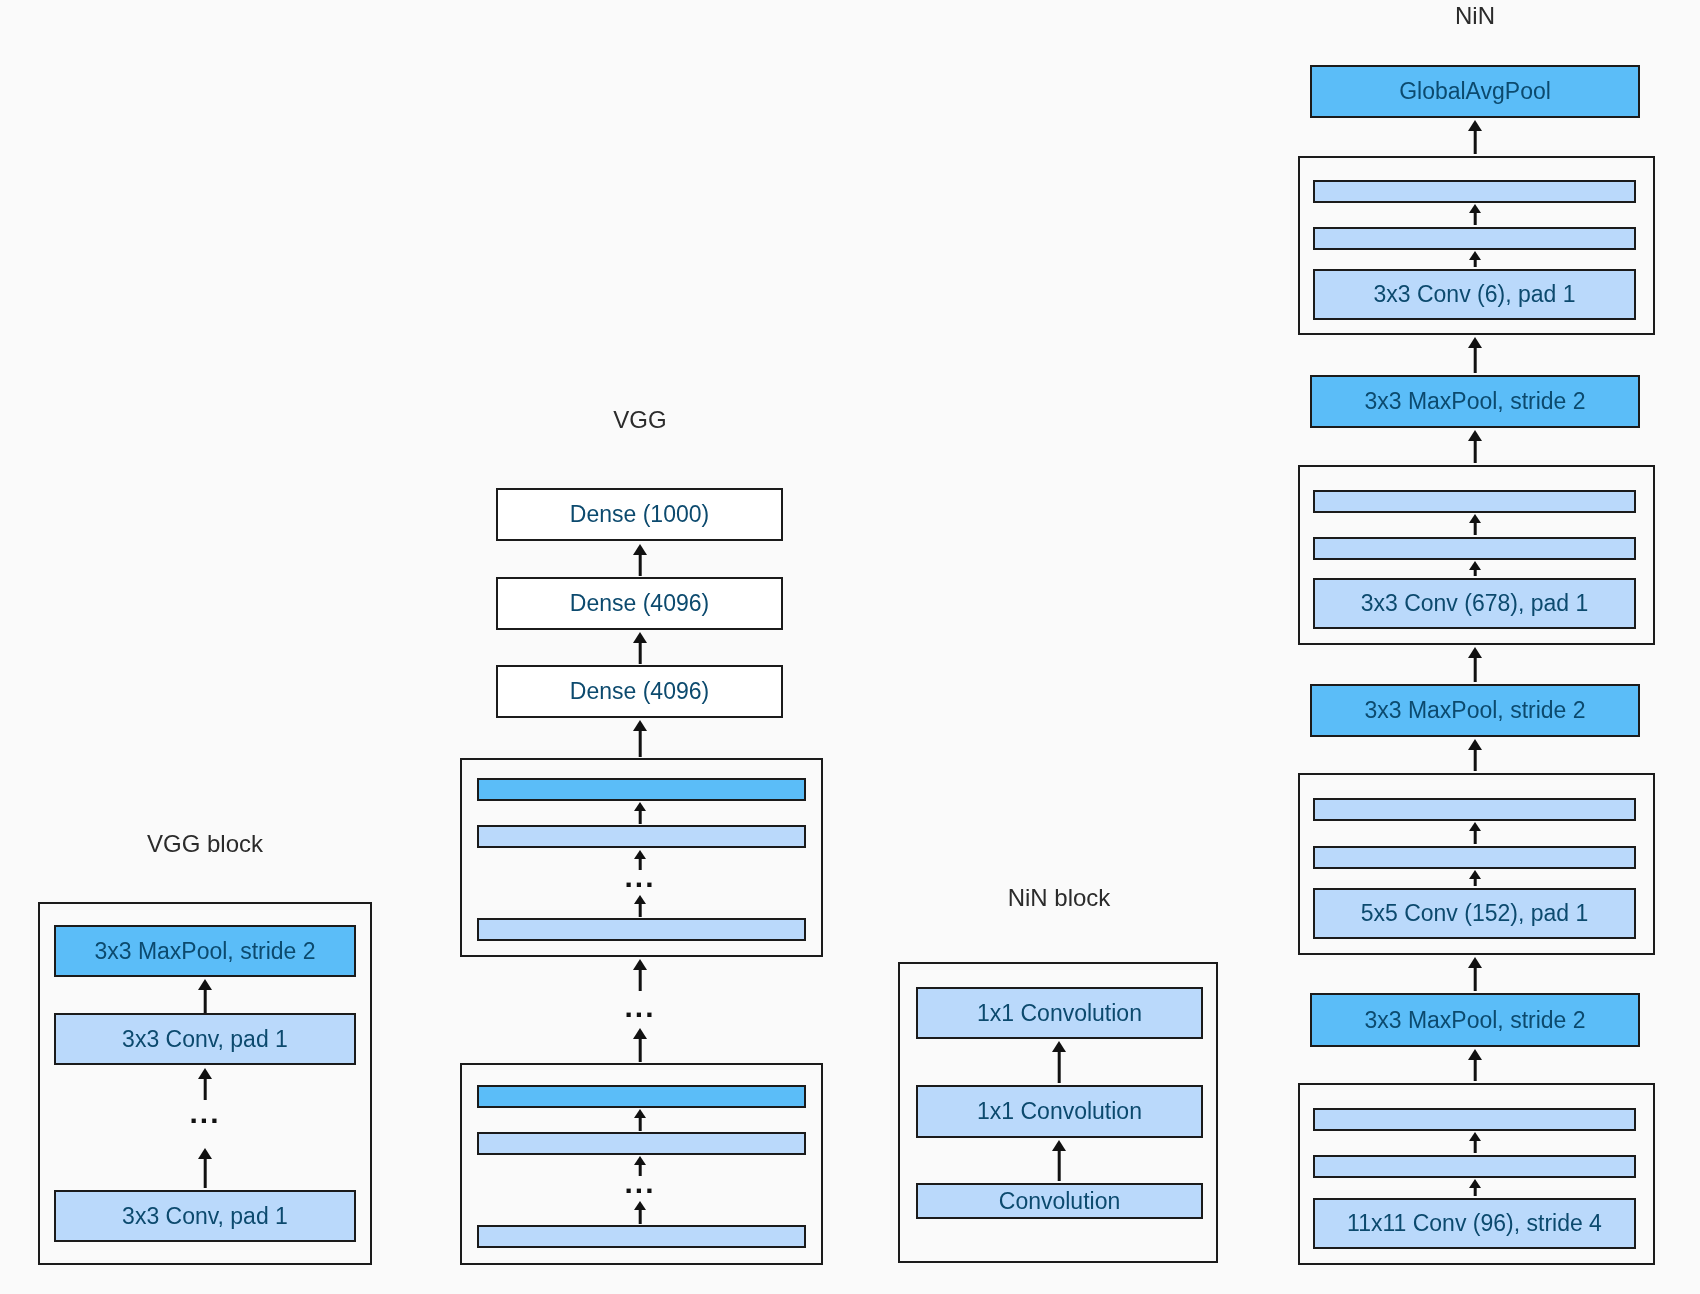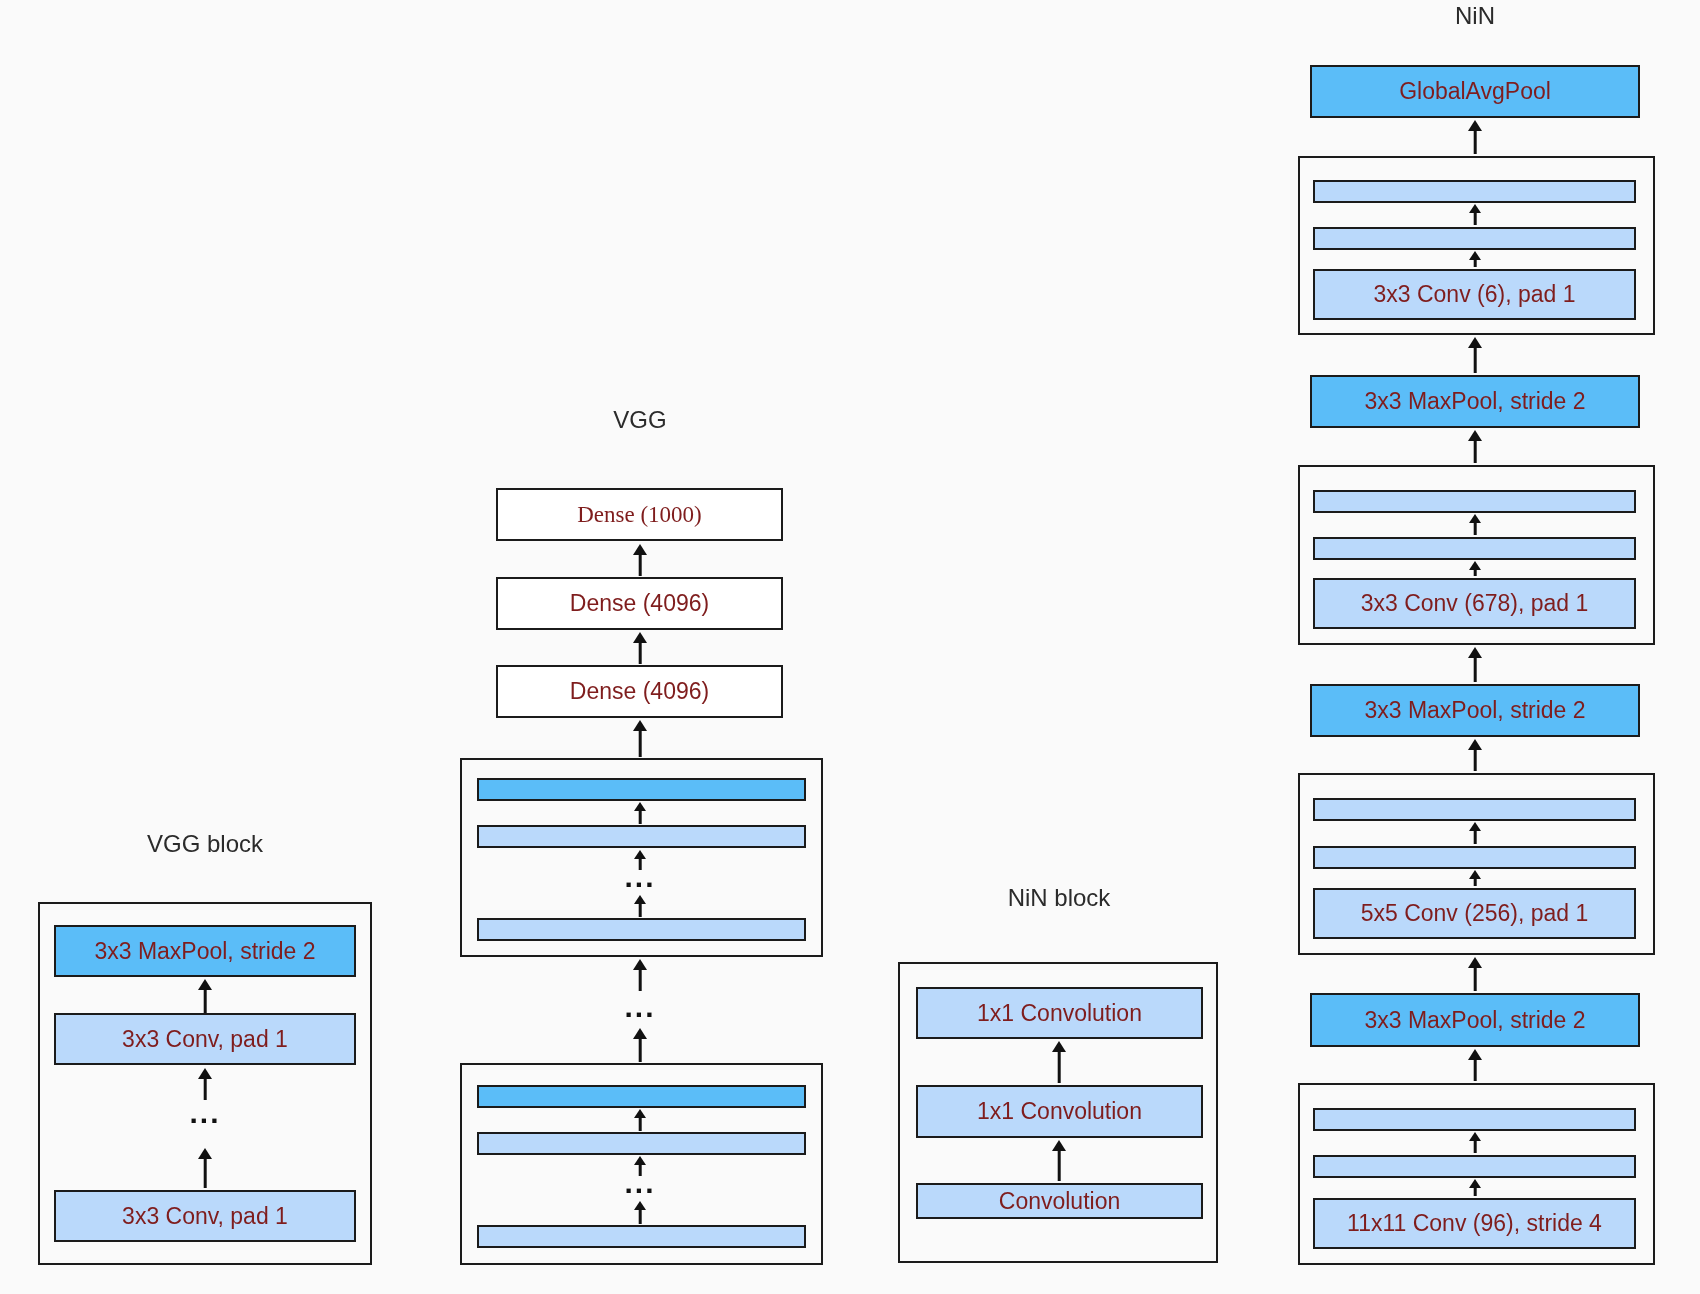--- a/index.html
+++ b/index.html
@@ -5,21 +5,21 @@
   :root{
     --background:#fafafa; --pool_fill:#5bbdf8; --conv_fill:#bad9fb;
     --dense_fill:#ffffff; --border:#1b1b1b; --text:#2b2b2b;
   }
   html,body{margin:0;padding:0;}
   body{background:var(--background);font-family:"Liberation Sans",sans-serif;}
   #canvas{position:relative;width:1700px;height:1294px;background:var(--background);overflow:hidden;}
   .title{position:absolute;text-align:center;font-size:24px;color:var(--text);}
   .box{position:absolute;box-sizing:border-box;border:2.5px solid var(--border);
        display:flex;align-items:center;justify-content:center;
-       font-size:23px;color:#7f1d1d;white-space:nowrap;}
+       font-size:23px;color:#0c4a6e;white-space:nowrap;}
   .pool{background:var(--pool_fill);}
   .conv{background:var(--conv_fill);}
   .dense{background:var(--dense_fill);}
   .group-box{position:absolute;box-sizing:border-box;border:2.5px solid var(--border);background:transparent;}
   .bar{position:absolute;box-sizing:border-box;border:2.5px solid var(--border);height:23px;}
   .arrow{position:absolute;width:16px;}
   .arrow::before{content:"";position:absolute;left:50%;transform:translateX(-50%);
                  top:9px;bottom:0;width:2.6px;background:#111;}
   .arrow::after{content:"";position:absolute;left:50%;transform:translateX(-50%);top:0;
                 width:0;height:0;border-left:7px solid transparent;
@@ -39,21 +39,21 @@
   <div class="group-box" style="left:38px;top:902px;width:334px;height:363px;"></div>
   <div class="box pool" style="left:54px;top:925px;width:302px;height:52px;">3x3 MaxPool, stride 2</div>
   <div class="arrow" style="left:197px;top:979px;height:34px;"></div>
   <div class="box conv" style="left:54px;top:1013px;width:302px;height:52px;">3x3 Conv, pad 1</div>
   <div class="arrow" style="left:197px;top:1068px;height:32px;"></div>
   <div class="dots" style="left:180px;top:1098px;">...</div>
   <div class="arrow" style="left:197px;top:1148px;height:40px;"></div>
   <div class="box conv" style="left:54px;top:1190px;width:302px;height:52px;">3x3 Conv, pad 1</div>
 
   <div class="title" style="left:540px;top:406px;width:200px;">VGG</div>
-  <div class="box dense" style="left:496px;top:488px;width:287px;height:53px;font-family:Liberation Serif, serif;">Dense (1000)</div>
+  <div class="box dense" style="left:496px;top:488px;width:287px;height:53px;">Dense (1000)</div>
   <div class="arrow" style="left:632px;top:544px;height:32px;"></div>
   <div class="box dense" style="left:496px;top:577px;width:287px;height:53px;">Dense (4096)</div>
   <div class="arrow" style="left:632px;top:632px;height:32px;"></div>
   <div class="box dense" style="left:496px;top:665px;width:287px;height:53px;">Dense (4096)</div>
   <div class="arrow" style="left:632px;top:720px;height:37px;"></div>
 
   <div class="group-box" style="left:460px;top:758px;width:363px;height:199px;"></div>
   <div class="bar pool" style="left:477px;top:778px;width:329px;"></div>
   <div class="arrow sm" style="left:632px;top:802px;height:22px;"></div>
   <div class="bar conv" style="left:477px;top:825px;width:329px;"></div>
@@ -107,21 +107,21 @@
 
   <div class="arrow" style="left:1467px;top:647px;height:35px;"></div>
   <div class="box pool" style="left:1310px;top:684px;width:330px;height:53px;">3x3 MaxPool, stride 2</div>
   <div class="arrow" style="left:1467px;top:739px;height:32px;"></div>
 
   <div class="group-box" style="left:1298px;top:773px;width:357px;height:182px;"></div>
   <div class="bar conv" style="left:1313px;top:798px;width:323px;"></div>
   <div class="arrow sm" style="left:1467px;top:822px;height:22px;"></div>
   <div class="bar conv" style="left:1313px;top:846px;width:323px;"></div>
   <div class="arrow sm" style="left:1467px;top:870px;height:16px;"></div>
-  <div class="box conv" style="left:1313px;top:888px;width:323px;height:51px;">5x5 Conv (256), pad 1</div>
+  <div class="box conv" style="left:1313px;top:888px;width:323px;height:51px;">5x5 Conv (152), pad 1</div>
 
   <div class="arrow" style="left:1467px;top:957px;height:34px;"></div>
   <div class="box pool" style="left:1310px;top:993px;width:330px;height:54px;">3x3 MaxPool, stride 2</div>
   <div class="arrow" style="left:1467px;top:1049px;height:32px;"></div>
 
   <div class="group-box" style="left:1298px;top:1083px;width:357px;height:182px;"></div>
   <div class="bar conv" style="left:1313px;top:1108px;width:323px;"></div>
   <div class="arrow sm" style="left:1467px;top:1132px;height:21px;"></div>
   <div class="bar conv" style="left:1313px;top:1155px;width:323px;"></div>
   <div class="arrow sm" style="left:1467px;top:1179px;height:17px;"></div>

